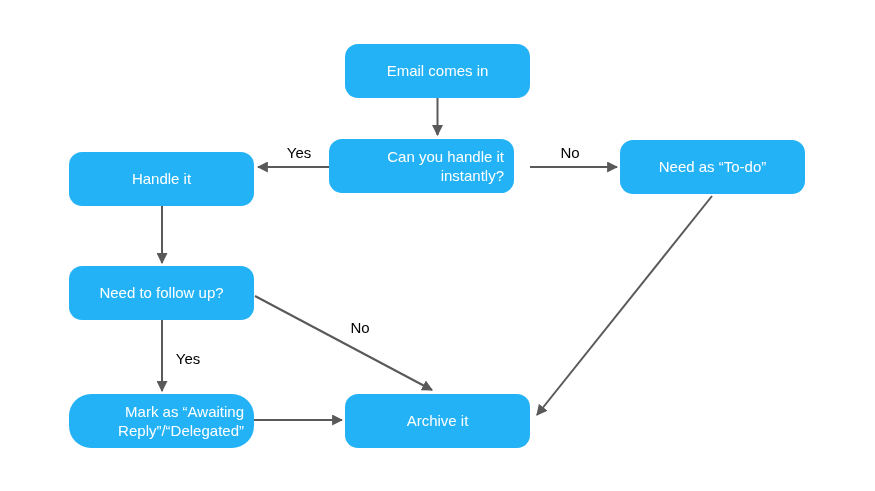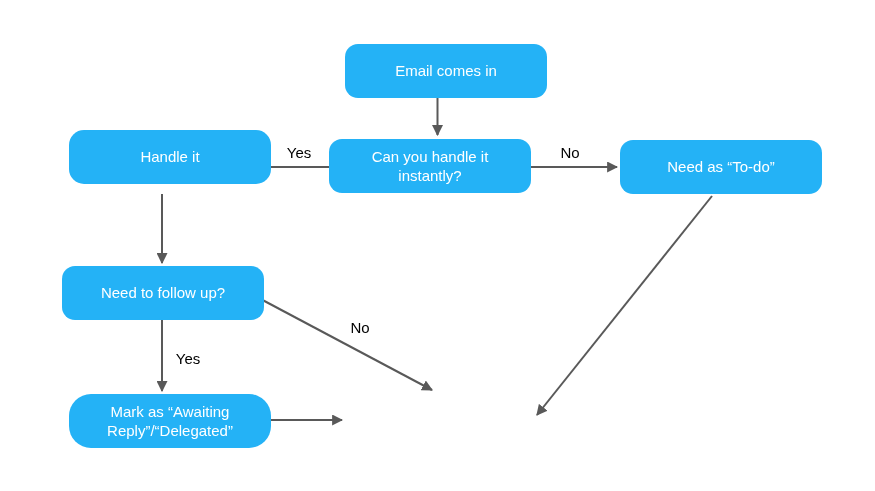--- a/index.html
+++ b/index.html
@@ -18,32 +18,32 @@
   .edges-layer {
     position: absolute;
     left: 0;
     top: 0;
     width: 875px;
     height: 491px;
     pointer-events: none;
   }
   .node {
     position: absolute;
-    width: 202px;
+    width: 185px;
     height: 54px;
     box-sizing: border-box;
     background: #24b2f6;
     border-radius: 13px;
     color: #ffffff;
     font-size: 15px;
     line-height: 1.3;
     display: flex;
     align-items: center;
     justify-content: center;
-    text-align: center;
+    text-align: right;
     padding: 2px 10px;
   }
   .edge-label {
     position: absolute;
     transform: translate(-50%, -50%);
     color: #000000;
     font-size: 15px;
     white-space: nowrap;
     background: #ffffff;
     padding: 0 2px;
@@ -67,28 +67,29 @@
     <line x1="162" y1="320" x2="162" y2="391" stroke="#595959" stroke-width="2" marker-end="url(#arrowhead)"></line>
     <line x1="255" y1="296" x2="432" y2="390" stroke="#595959" stroke-width="2" marker-end="url(#arrowhead)"></line>
     <line x1="712" y1="196" x2="537" y2="415" stroke="#595959" stroke-width="2" marker-end="url(#arrowhead)"></line>
     <line x1="254" y1="420" x2="342" y2="420" stroke="#595959" stroke-width="2" marker-end="url(#arrowhead)"></line>
   </svg>
 
   <div class="node" style="left:345px; top:44px;">Email comes in</div>
 
   <div class="node" style="left:329px; top:139px;">Can you handle it instantly?</div>
 
-  <div class="node" style="left:69px; top:130px;border-radius:15px;">Handle it</div>
+  <div class="node" style="left:69px; top:152px;">Handle it</div>
 
   <div class="node" style="left:620px; top:140px;">Need as “To-do”</div>
 
-  <div class="node" style="left:62px; top:266px;">Need to follow up?</div>
+  <div class="node" style="left:69px; top:266px;">Need to follow up?</div>
 
   <div class="node" style="left:69px; top:394px;border-radius:22px;">Mark as “Awaiting Reply”/“Delegated”</div>
 
+  <div class="node" style="left:345px; top:394px;">Archive it</div>
 
   <span class="edge-label" style="left:299px; top:152px;">Yes</span>
 
   <span class="edge-label" style="left:570px; top:152px;">No</span>
 
   <span class="edge-label" style="left:188px; top:358px;">Yes</span>
 
   <span class="edge-label" style="left:360px; top:327px;">No</span>
 
 </div>

